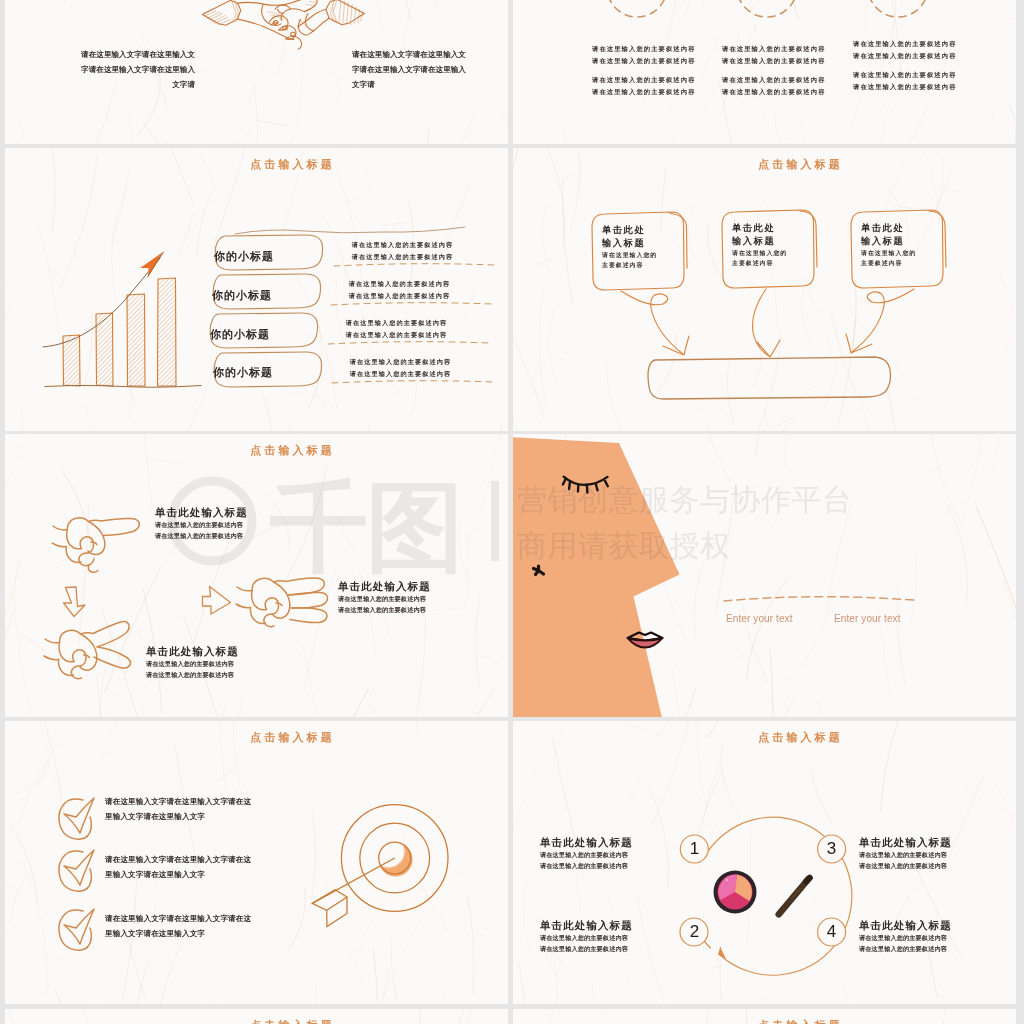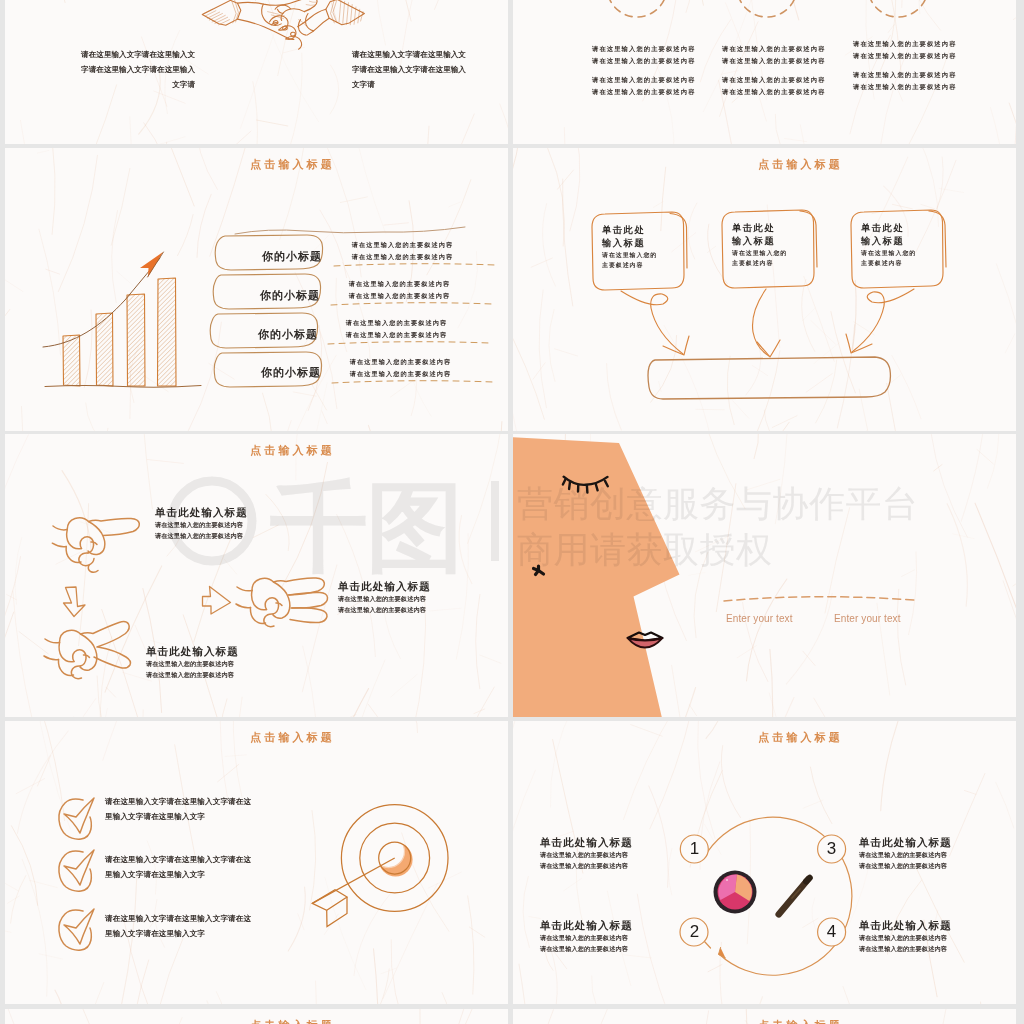--- a/index.html
+++ b/index.html
@@ -3,21 +3,21 @@
 <meta charset="utf-8">
 <style>
   html,body{margin:0;padding:0;}
   body{width:1024px;height:1024px;overflow:hidden;background:#e6e6e6;
        font-family:"Liberation Sans",sans-serif;}
   .page{position:absolute;left:0;top:0;width:1024px;height:824px;background:#e6e6e6;}
   .slide{position:absolute;width:503px;height:283px;background:#fcfaf9;overflow:hidden;}
   .paper{position:absolute;left:0;top:0;width:100%;height:100%;}
   .ttl{position:absolute;left:0;width:100%;text-align:center;color:#d98c4e;
        font-weight:700;letter-spacing:3.1px;font-size:11px;line-height:1;margin-left:36px;}
-  .pilltxt{position:absolute;text-align:right;font-size:11px;font-weight:700;color:#2e2a27;letter-spacing:1px;}
+  .pilltxt{position:absolute;text-align:left;font-size:11px;font-weight:700;color:#2e2a27;letter-spacing:1px;}
   .rowtxt{position:absolute;font-size:6.2px;color:#3a3330;text-align:center;line-height:2.0;font-weight:700;letter-spacing:1.05px;}
   .btxt{position:absolute;}
   .bt1{font-size:9.3px;font-weight:700;color:#2e2a27;letter-spacing:1.5px;line-height:1.45;}
   .bt2{font-size:6px;font-weight:700;color:#3a3330;letter-spacing:0.9px;line-height:1.62;}
   .bannertxt{position:absolute;text-align:center;font-size:15.5px;color:#3b3531;letter-spacing:0.1px;}
   .p3{position:absolute;left:137px;top:87px;width:352px;text-align:center;font-size:35px;
       color:#d9813c;letter-spacing:-0.3px;line-height:1;}
   .p3sub{position:absolute;left:137px;top:136px;width:352px;text-align:center;font-size:13px;
       font-weight:700;color:#d9813c;letter-spacing:3.3px;line-height:1;}
   .p3link{position:absolute;text-align:left;font-size:10px;color:#ce9370;letter-spacing:0.1px;}
@@ -26,21 +26,21 @@
   .t0{position:absolute;font-size:7.6px;font-weight:700;color:#39322e;line-height:2.0;text-align:right;}
   .t0l{left:42px;top:186px;width:148px;}
   .t0r{left:347px;top:186px;width:148px;text-align:left;}
   .cyn{position:absolute;text-align:center;font-size:17px;color:#1d1a18;line-height:1;}
   .c6{position:absolute;font-size:7.6px;font-weight:700;color:#39322e;letter-spacing:0.1px;line-height:2.0;}
   .h4{position:absolute;}
   .h4h{font-size:10.5px;font-weight:700;color:#2e2a27;letter-spacing:1.1px;line-height:1.45;}
   .h4b{font-size:6.2px;font-weight:700;color:#3a3330;letter-spacing:0.1px;line-height:1.7;}
   .wm{position:absolute;left:0;top:8px;width:1024px;height:1024px;pointer-events:none;
       mix-blend-mode:multiply;opacity:0.93;}
-  .wmtext{position:absolute;font-size:36px;font-weight:400;color:#ebebeb;letter-spacing:0.5px;white-space:nowrap;}
+  .wmtext{position:absolute;font-size:30px;font-weight:400;color:#ebebeb;letter-spacing:0.5px;white-space:nowrap;}
   .wmtext1{left:517px;top:472px;}
   .wmtext2{left:517px;top:518px;}
   svg{display:block;overflow:visible;}
 </style>
 </head>
 <body>
 
 <svg width="0" height="0" style="position:absolute">
  <defs>
   <clipPath id="slideClip">

